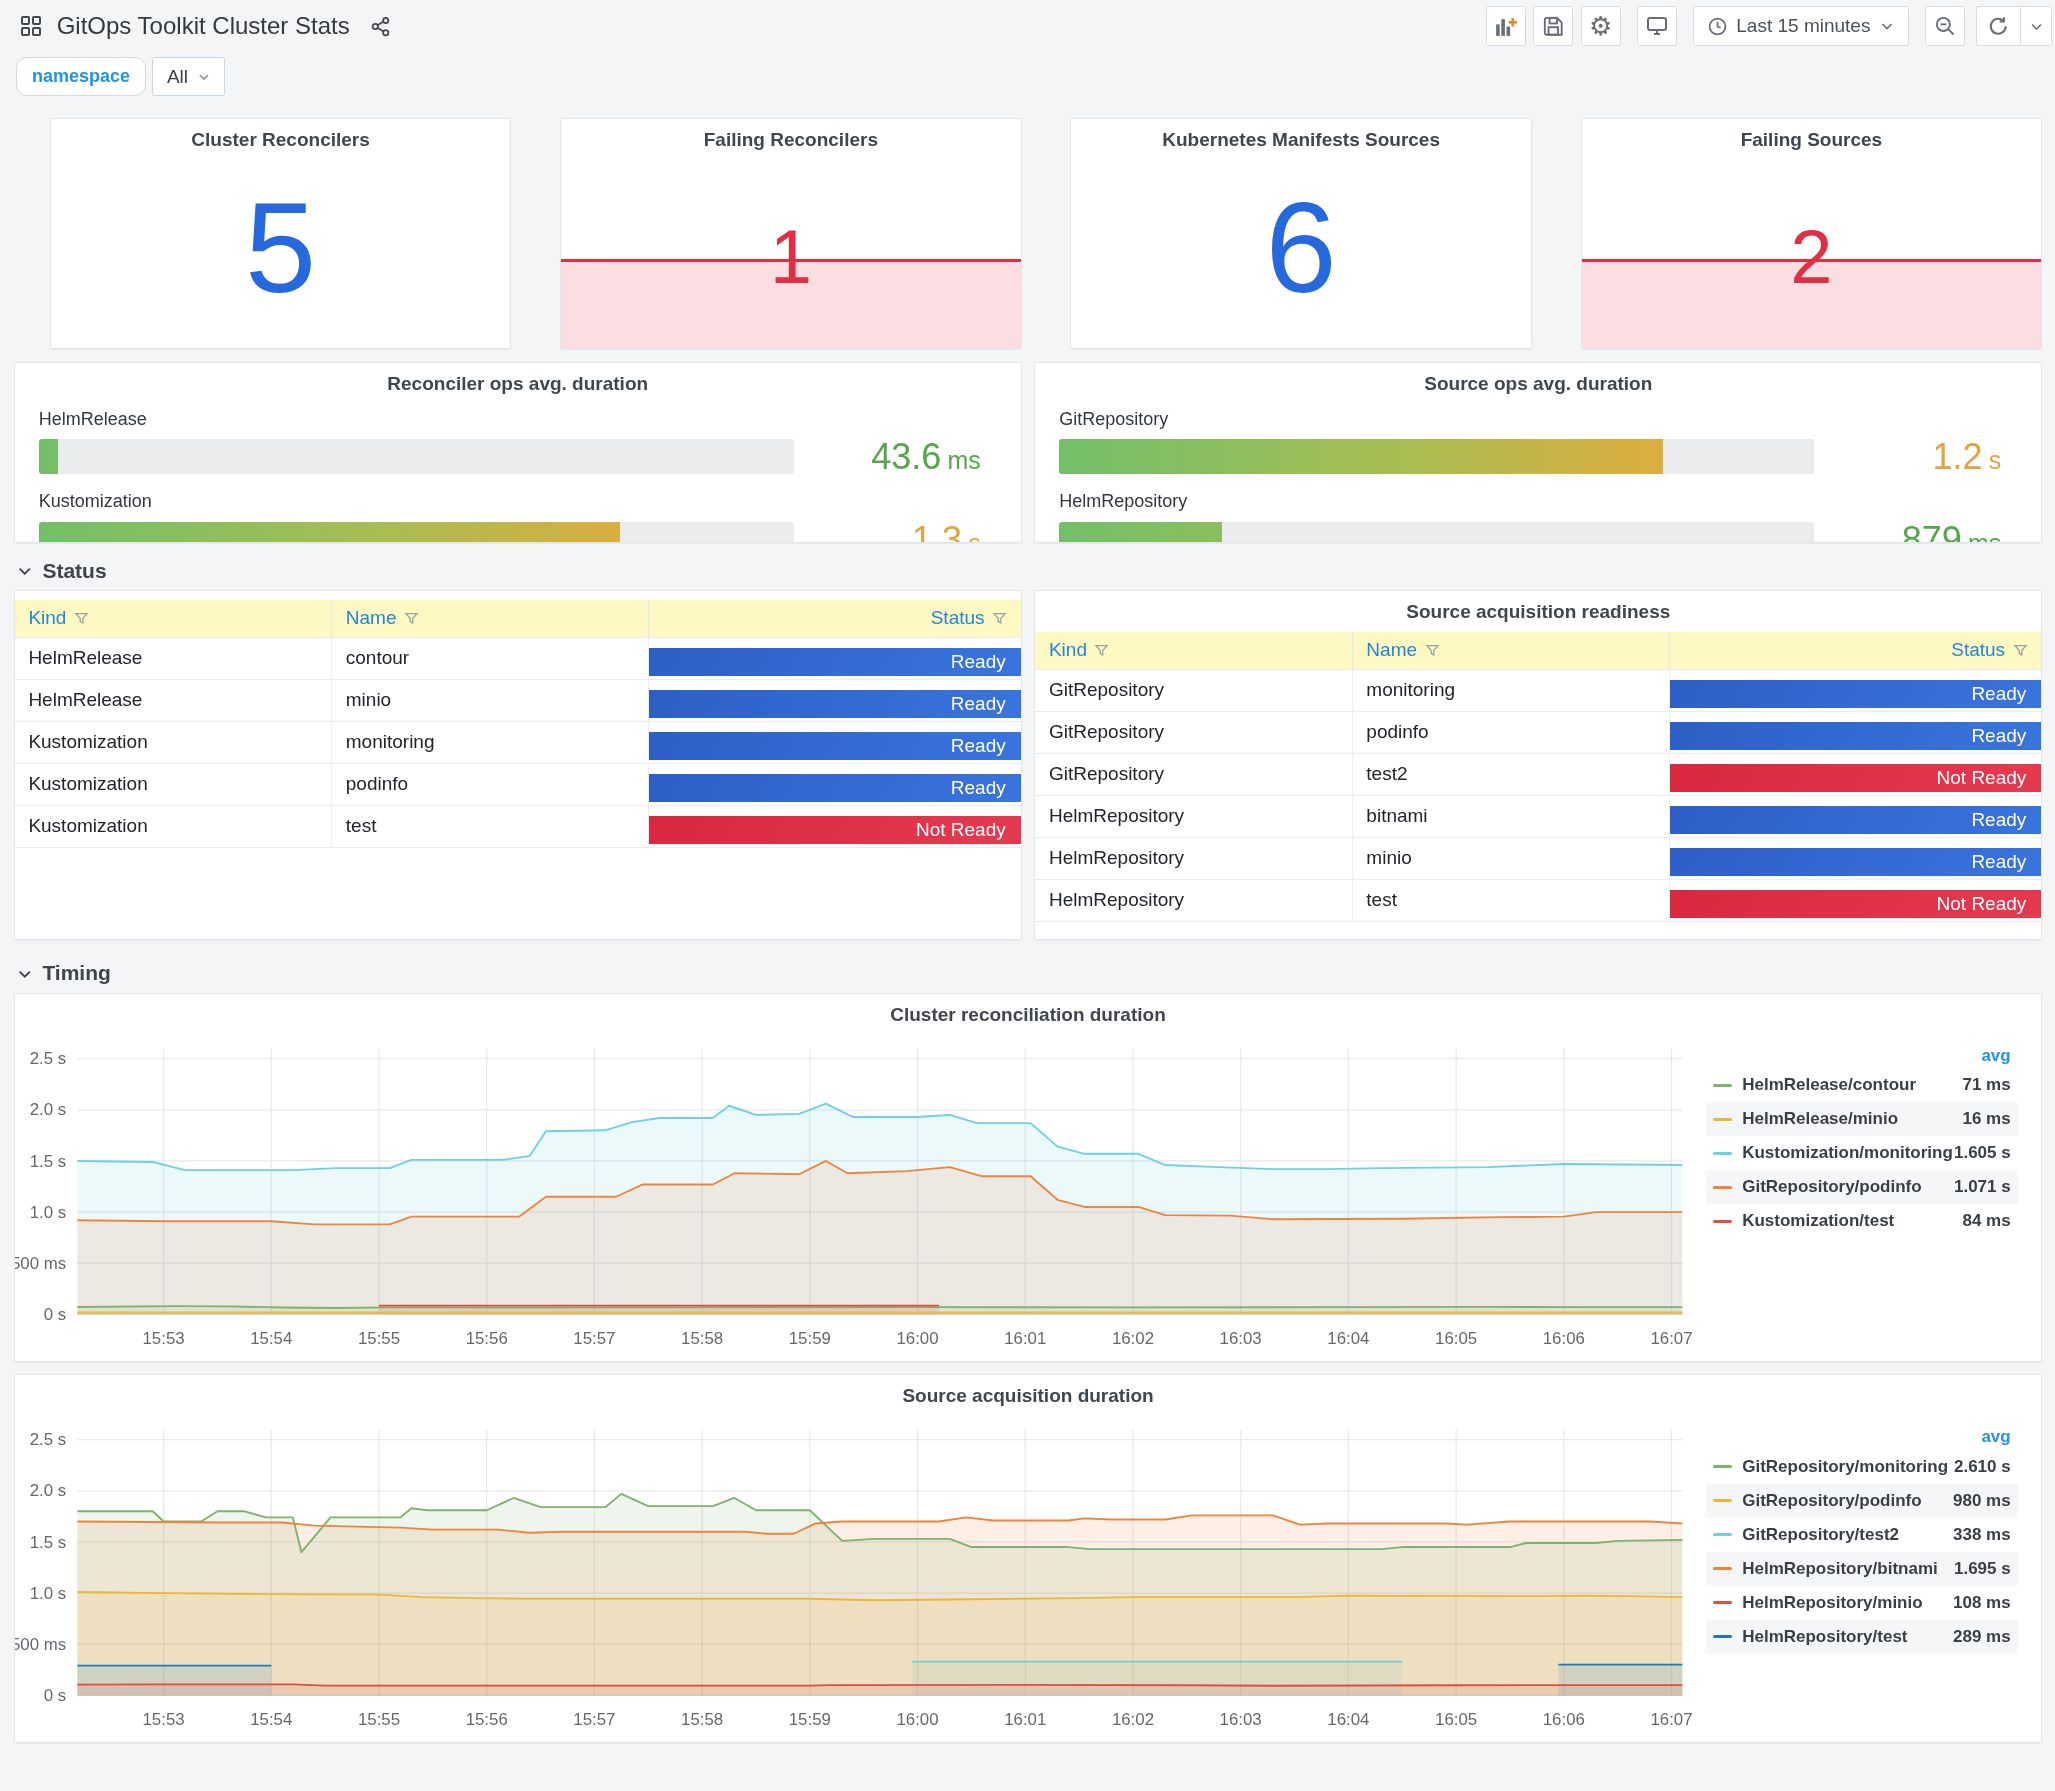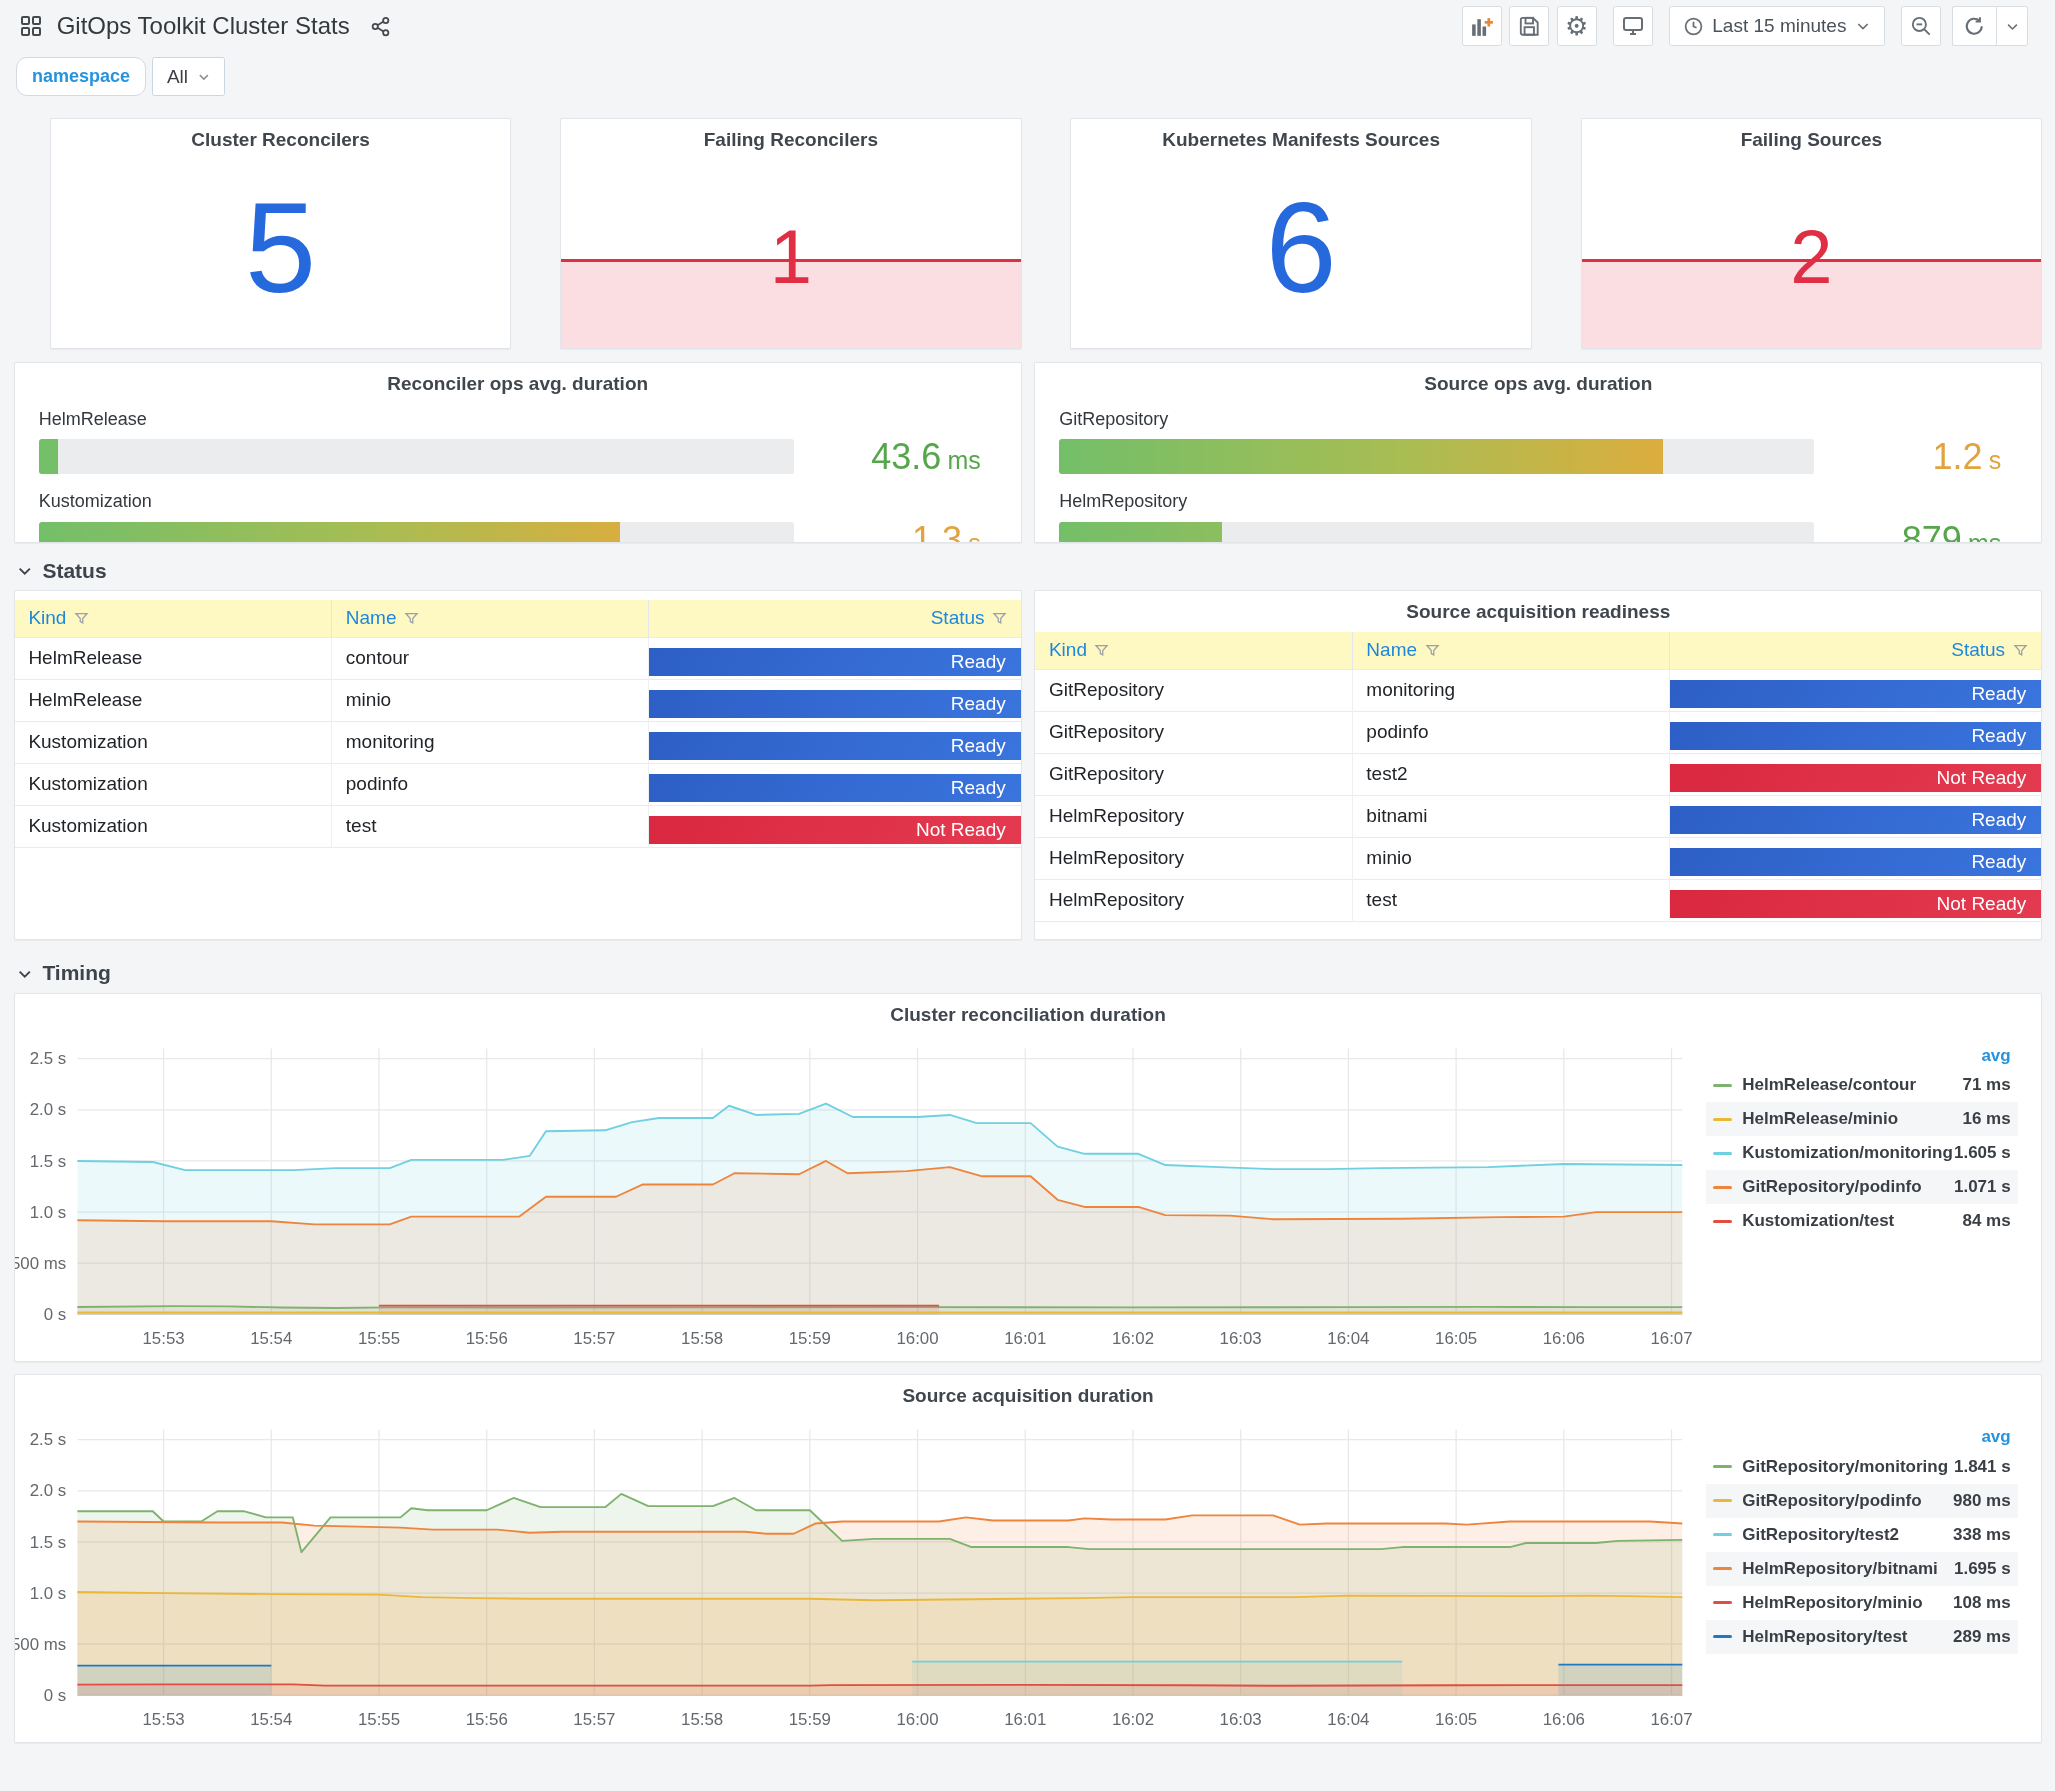--- a/index.html
+++ b/index.html
@@ -6,21 +6,21 @@
   html,body { width: 2056px; height: 1791px; }
   body {
     font-family: "Liberation Sans", "DejaVu Sans", sans-serif;
     background: #F4F5F7;
     color: #3E444B;
     overflow: hidden;
   }
   .page { width: 2056px; height: 1791px; position: relative; }
 
   
-  .navbar { height: 52px; display: flex; align-items: center; justify-content: space-between; padding: 0 28px 0 19px; }
+  .navbar { height: 52px; display: flex; align-items: center; justify-content: space-between; padding: 0 4px 0 19px; }
   .nav-left { display: flex; align-items: center; gap: 13.7px; }
   .nav-title { font-size: 24px; font-weight: 500; color: #34393E; }
   .icn { display: inline-flex; align-items: center; justify-content: center; color: #676E75; }
   .nav-right { display: flex; align-items: center; gap: 7.5px; }
   .tbtn { height: 40px; min-width: 40px; border: 0.6px solid #D8DDE2; border-radius: 2.5px; background: #fff;
           display: flex; align-items: center; justify-content: center; cursor: pointer; }
   .timepicker { padding: 0 12.5px; gap: 8.7px; font-size: 19px; color: #4A5158; font-weight: 500; }
   .split { display: flex; }
   .split .cell { height: 40px; border: 0.6px solid #D8DDE2; background: #fff; display: flex; align-items: center; justify-content: center; }
   .split .cell:first-child { width: 44px; border-radius: 2.5px 0 0 2.5px; border-right: none; }
@@ -591,21 +591,21 @@
               <path d="M100 183.46153846153845 L324.4026845637584 185.10000000000002 L427.97315436241615 185.10000000000002 L479.7583892617449 190.01538461538462 L548.8053691275168 191.6538461538462 L617.8523489932885 193.2923076923077 L669.6375838926174 196.56923076923078 L773.208053691275 196.56923076923078 L824.9932885906039 201.48461538461538 L876.7785234899329 199.8461538461538 L1170.2281879194632 199.8461538461538 L1204.7516778523488 203.1230769230769 L1247.9060402684563 203.1230769230769 L1282.4295302013422 186.7384615384616 L1325.5838926174497 183.46153846153845 L1480.939597315436 183.46153846153845 L1524.0939597315437 176.90769230769234 L1567.248322147651 181.82307692307694 L1688.080536912752 181.82307692307694 L1713.9731543624162 178.54615384615386 L1757.1275167785236 180.18461538461537 L1843.4362416107385 180.18461538461537 L1886.5906040268458 173.63076923076926 L2016.053691275168 173.63076923076926 L2059.2080536912754 188.3769230769231 L2102.362416107383 186.7384615384616 L2292.241610738255 186.7384615384616 L2326.7651006711408 188.3769230769231 L2395.812080536913 183.46153846153845 L2620.2147651006712 183.46153846153845 L2672 186.7384615384616" fill="none" stroke="#EF843C" stroke-width="3" stroke-linejoin="round"></path>
               <path d="M100 444.79615384615386 L238.09395973154363 444.46846153846155 L445.23489932885906 444.46846153846155 L497.0201342281878 446.43461538461537 L1273.7986577181207 446.43461538461537 L1308.3221476510066 445.61538461538464 L1619.03355704698 445.2876923076923 L1877.9597315436242 445.94307692307694 L2016.053691275168 446.7623076923077 L2309.503355704698 445.94307692307694 L2482.1208053691275 445.61538461538464 L2672 445.61538461538464" fill="none" stroke="#E24D42" stroke-width="3" stroke-linejoin="round"></path>
               <path d="M100 414.4846153846154 L410.7114093959732 414.4846153846154" fill="none" stroke="#1F78C1" stroke-width="3" stroke-linejoin="round"></path>
               <path d="M2473.489932885906 412.84615384615387 L2672 412.84615384615387" fill="none" stroke="#1F78C1" stroke-width="3" stroke-linejoin="round"></path>
             </svg></div>
         <div class="legend">
             <div class="legend-hdr">avg</div>
             <div class="legend-row">
               <span class="swatch" style="background: rgb(126, 178, 109);"></span>
               <span class="lname">GitRepository/monitoring</span>
-              <span class="lval">1.841 s</span>
+              <span class="lval">2.610 s</span>
             </div>
             <div class="legend-row">
               <span class="swatch" style="background: rgb(234, 184, 57);"></span>
               <span class="lname">GitRepository/podinfo</span>
               <span class="lval">980 ms</span>
             </div>
             <div class="legend-row">
               <span class="swatch" style="background: rgb(110, 208, 224);"></span>
               <span class="lname">GitRepository/test2</span>
               <span class="lval">338 ms</span>

